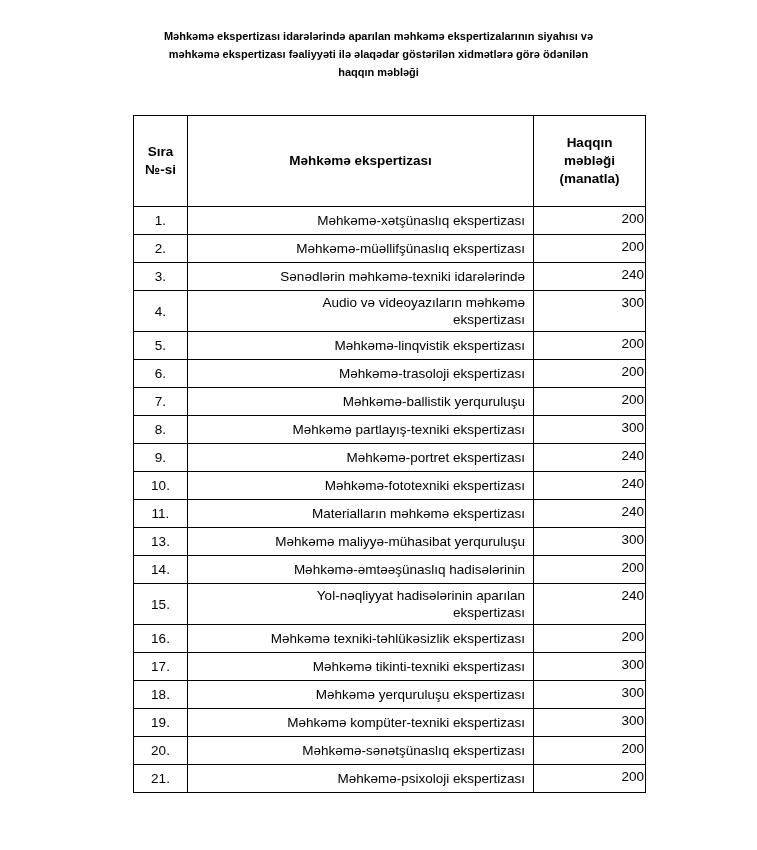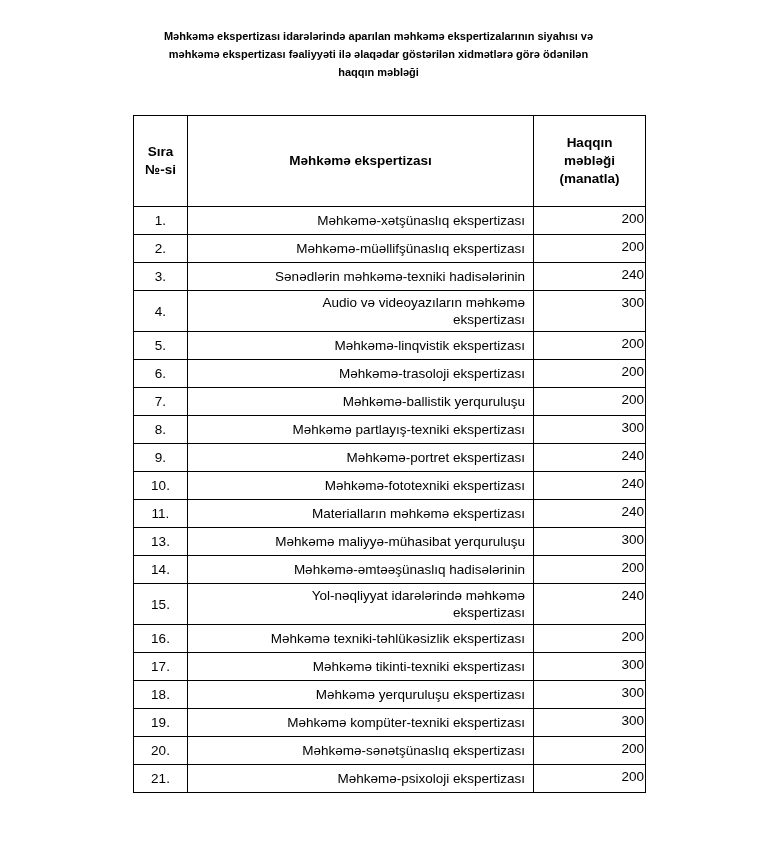--- a/index.html
+++ b/index.html
@@ -101,21 +101,21 @@
   </tr>
 
   <tr class="data-row">
     <td class="c-no">2.</td>
     <td class="c-name">Məhkəmə-müəllifşünaslıq ekspertizası</td>
     <td class="c-fee">200</td>
   </tr>
 
   <tr class="data-row">
     <td class="c-no">3.</td>
-    <td class="c-name">Sənədlərin məhkəmə-texniki hadisələrinin</td>
+    <td class="c-name">Sənədlərin məhkəmə-texniki idarələrində</td>
     <td class="c-fee">240</td>
   </tr>
 
   <tr class="data-row">
     <td class="c-no">4.</td>
     <td class="c-name">Audio və videoyazıların məhkəmə
 ekspertizası</td>
     <td class="c-fee">300</td>
   </tr>
 
@@ -169,21 +169,21 @@
   </tr>
 
   <tr class="data-row">
     <td class="c-no">14.</td>
     <td class="c-name">Məhkəmə-əmtəəşünaslıq hadisələrinin</td>
     <td class="c-fee">200</td>
   </tr>
 
   <tr class="data-row">
     <td class="c-no">15.</td>
-    <td class="c-name">Yol-nəqliyyat idarələrində məhkəmə
+    <td class="c-name">Yol-nəqliyyat hadisələrinin aparılan
 ekspertizası</td>
     <td class="c-fee">240</td>
   </tr>
 
   <tr class="data-row">
     <td class="c-no">16.</td>
     <td class="c-name">Məhkəmə texniki-təhlükəsizlik ekspertizası</td>
     <td class="c-fee">200</td>
   </tr>
 

